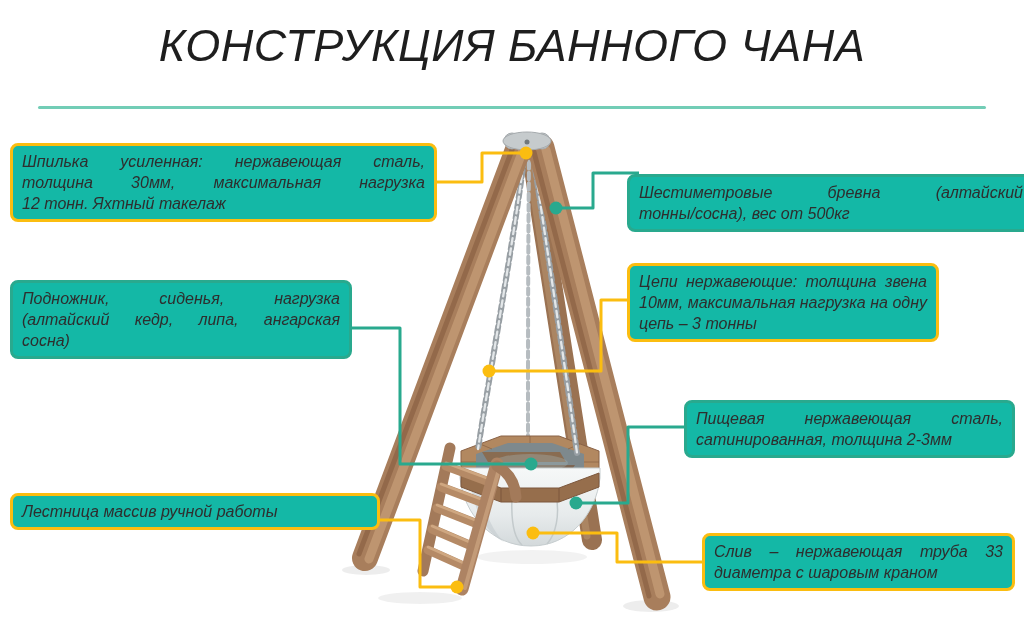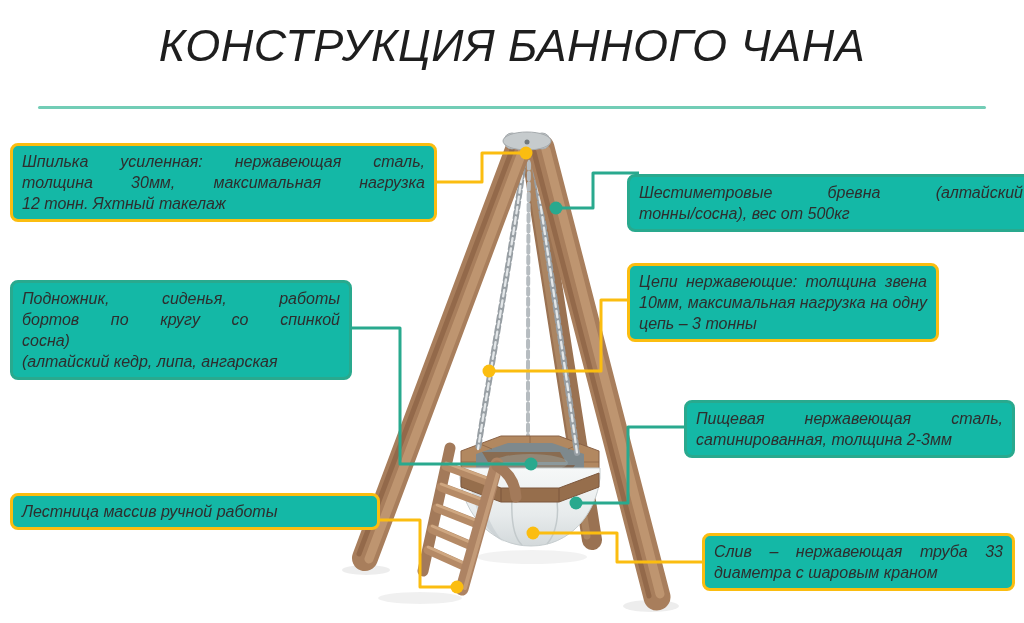--- a/index.html
+++ b/index.html
@@ -155,24 +155,23 @@
   <div id="c1" class="callout yellow">
       <div class="jline">Шпилька усиленная: нержавеющая сталь,</div>
       <div class="jline">толщина 30мм, максимальная нагрузка</div>
       <div class="jline">12 тонн. Яхтный такелаж</div>
     </div>
   <div id="c2" class="callout teal">
       <div class="jline">Шестиметровые бревна (алтайский</div>
       <div class="jline">тонны/сосна), вес от 500кг</div>
     </div>
   <div id="c3" class="callout teal">
-      <div class="jline">Подножник, сиденья, работы</div>
-      <div class="jline">бортов по кругу со спинкой</div>
+      <div class="jline">Подножник, сиденья, нагрузка</div>
+      <div class="jline">(алтайский кедр, липа, ангарская</div>
       <div class="jline">сосна)</div>
-      <div class="jline">(алтайский кедр, липа, ангарская</div>
     </div>
   <div id="c4" class="callout yellow">
       <div class="jline">Цепи нержавеющие: толщина звена</div>
       <div class="jline">10мм, максимальная нагрузка на одну</div>
       <div class="jline">цепь – 3 тонны</div>
     </div>
   <div id="c5" class="callout teal">
       <div class="jline">Пищевая нержавеющая сталь,</div>
       <div class="jline">сатинированная, толщина 2-3мм</div>
     </div>

